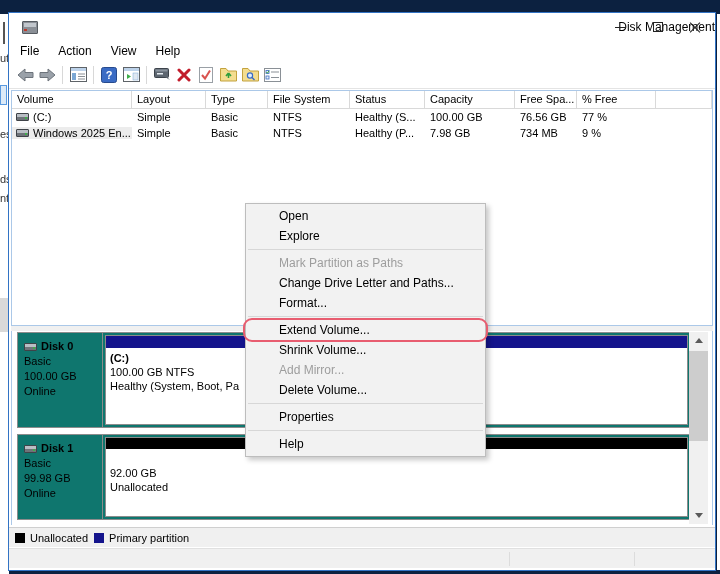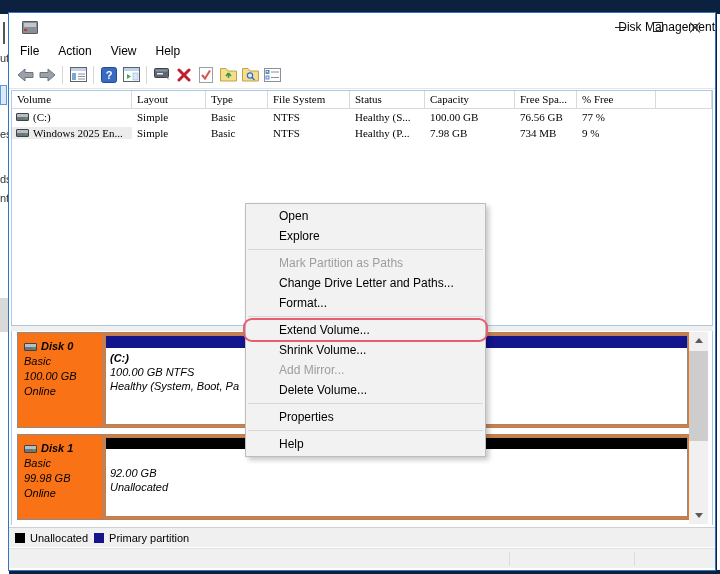--- a/index.html
+++ b/index.html
@@ -37,36 +37,36 @@
 
   .menubar { position:absolute; left:0; top:28px; width:100%; height:20px; display:flex; align-items:center; padding-left:11px; }
   .menubar .menu-item { font-size:12px; color:#000; padding:2px 9px 3px 0; margin-right:10px; }
 
   .toolbar { position:absolute; left:0; top:48px; width:100%; height:28px; display:flex; align-items:center; padding-left:5px; border-bottom:1px solid #e4e4e4; }
   .tb-sep { width:1px; height:18px; background:#d8d8d8; margin:0 4px; }
   .tb-icon { width:22px; height:20px; display:flex; align-items:center; justify-content:center; }
 
   
   .list-pane { position:absolute; left:2px; top:77px; width:702px; height:236px; background:#fff; border:1px solid #abc8e8; }
-  .grid-row { display:grid; grid-template-columns:120px 74px 62px 82px 75px 90px 62px 79px 1fr; align-items:center;font-family:Liberation Serif, serif; }
+  .grid-row { display:grid; grid-template-columns:120px 74px 62px 82px 75px 90px 62px 79px 1fr; align-items:center; }
   .list-header { height:18px; border-bottom:1px solid #d9d9d9; }
   .list-header .hcell { font-size:11px; color:#000; padding-left:5px; height:18px; line-height:17px; border-right:1px solid #d9d9d9; overflow:hidden; white-space:nowrap; }
   .list-row { height:16px; font-size:11px; color:#000; }
   .list-row .cell { padding-left:5px; white-space:nowrap; overflow:hidden; }
   .vol-cell { display:flex; align-items:center; gap:4px; padding-left:4px !important; }
   .vol-cell.sel { background:#ececec; }
   .drive-glyph { width:13px; height:8px; background:#6f747a; border:1px solid #3f4348; border-radius:1px; position:relative; flex:0 0 auto; }
   .drive-glyph::before { content:""; position:absolute; left:0; top:0; right:0; height:3px; background:#b9bec4; }
   .drive-glyph::after { content:""; position:absolute; right:1px; bottom:1px; width:2px; height:2px; background:#3fae49; }
 
   .splitter { position:absolute; left:2px; top:313px; width:702px; height:5px; background:#f0f0f0; }
 
   
   .disk-pane { position:absolute; left:2px; top:318px; width:702px; height:194px; background:#fff; border-left:1px solid #abc8e8; border-right:1px solid #abc8e8; }
-  .disk-row { position:absolute; left:5px; width:674px; border:1px solid #8c8c8c; background:#f97316; display:flex;font-style:italic; }
+  .disk-row { position:absolute; left:5px; width:674px; border:1px solid #8c8c8c; background:#0f766e; display:flex; }
   .disk-row-0 { top:1px; height:96px; }
   .disk-row-1 { top:103px; height:86px; }
   .disk-label { width:85px; border-right:1px solid #8c8c8c; padding:6px 0 0 6px; font-size:11px; line-height:15px; color:#000; }
   .disk-name { font-weight:bold; display:flex; align-items:center; gap:4px; }
   .disk-parts { flex:1; padding:2px; display:flex; gap:4px; }
   .part-box { border:1px solid #8c8c8c; background:#fff; display:flex; flex-direction:column; overflow:hidden; }
   .part-bar { height:12px; flex:0 0 auto; }
   .bar-primary { background:#14148c; }
   .bar-unalloc { background:#000000; border-bottom:1px solid #fff; }
   .part-body { flex:1; padding:3px 4px; font-size:11px; line-height:14px; color:#000; white-space:nowrap; overflow:hidden; }

